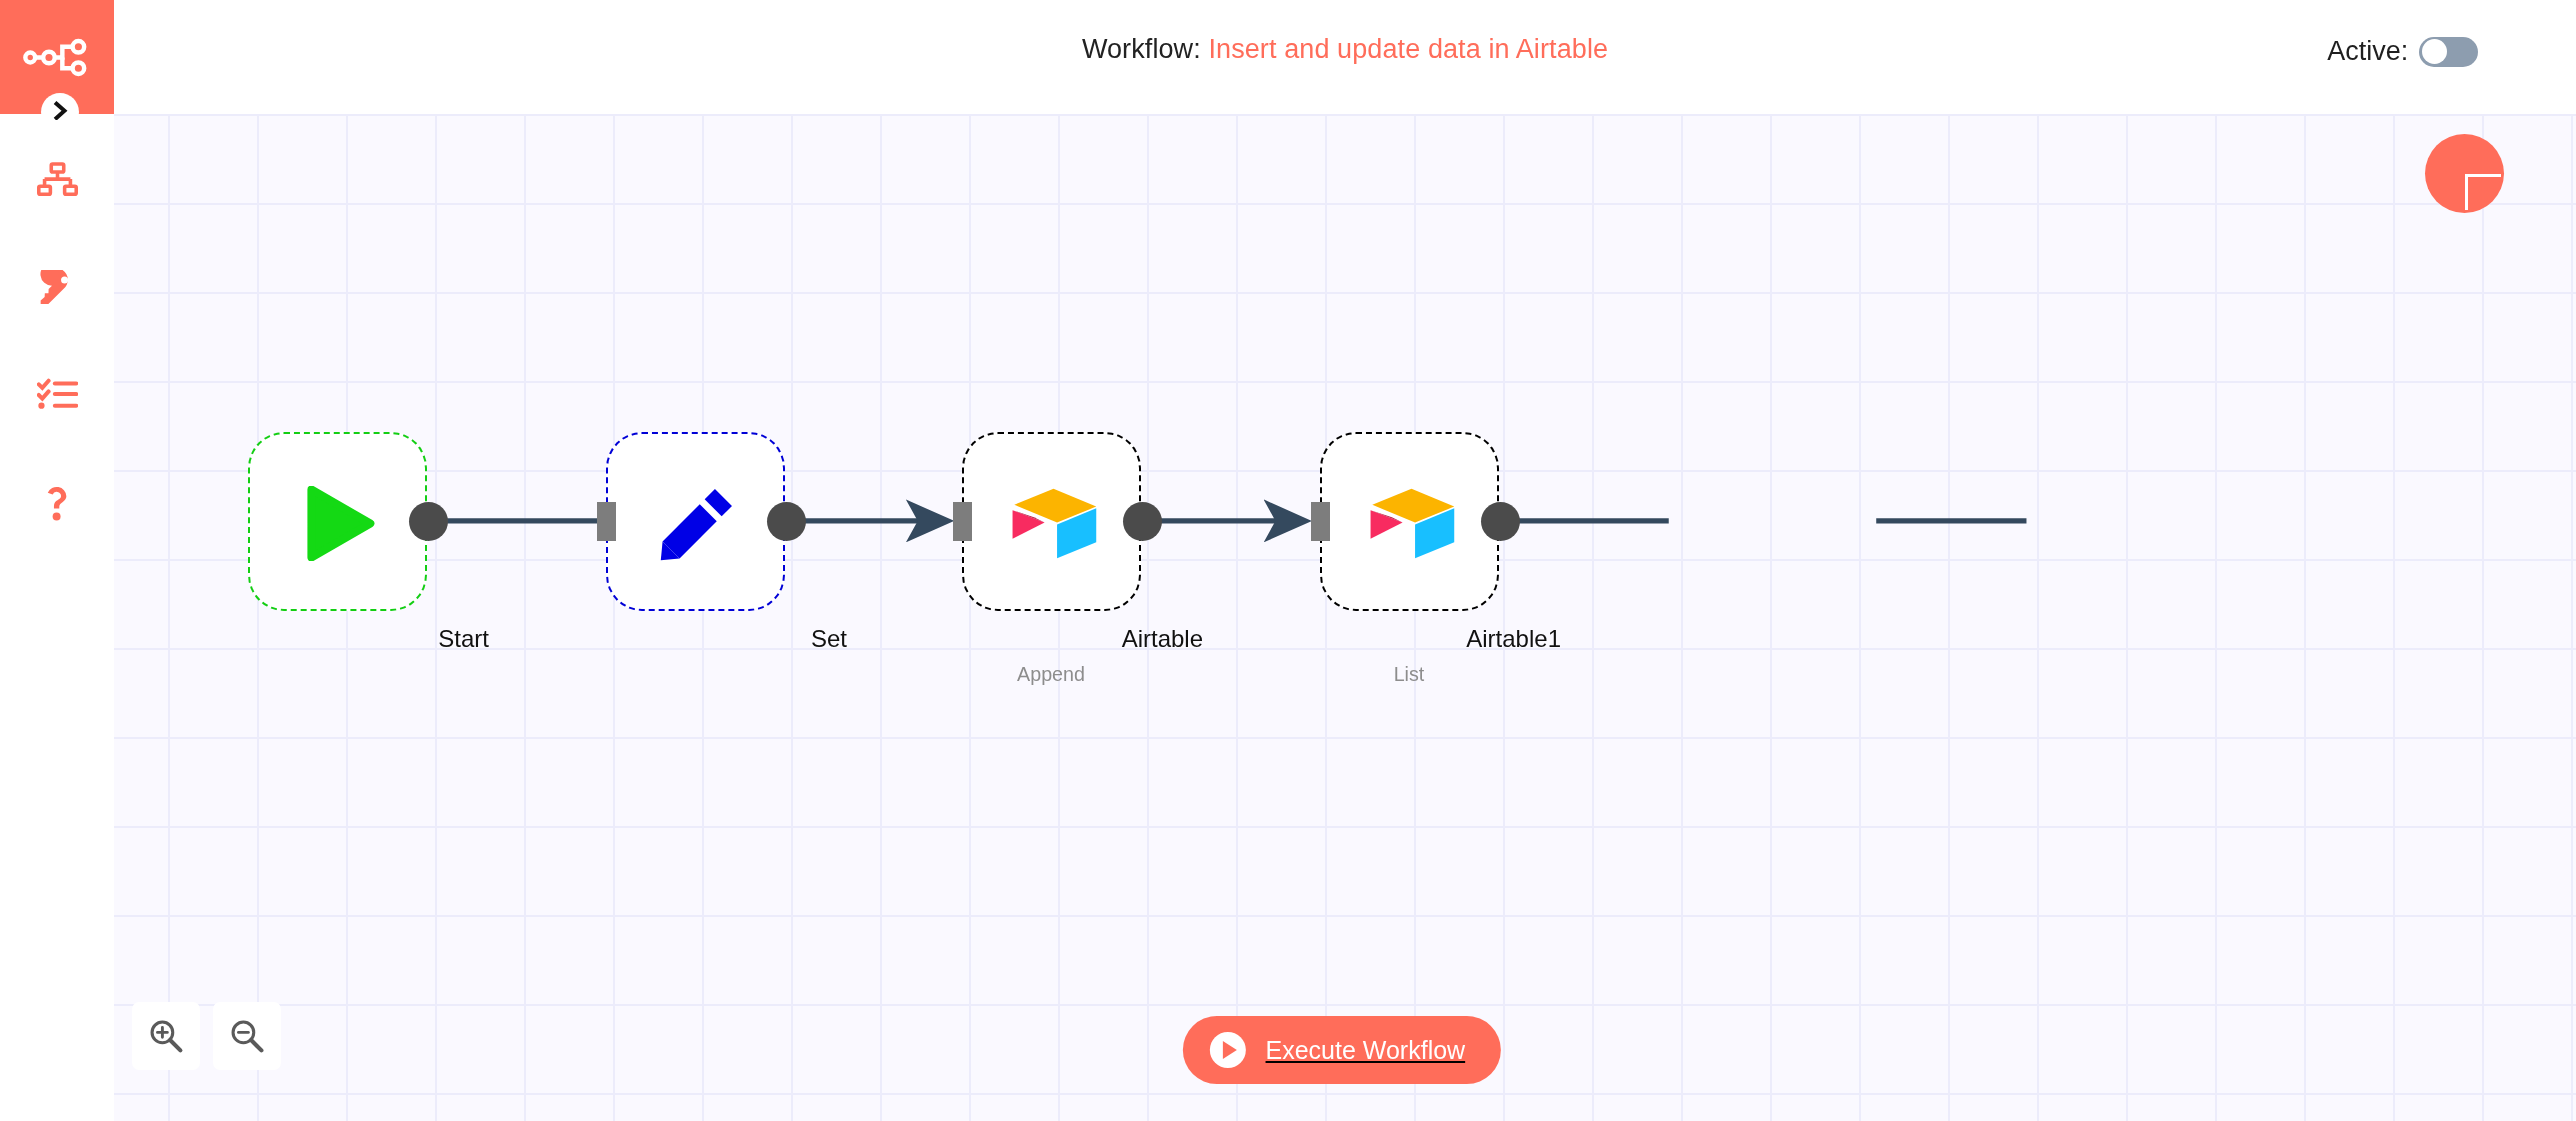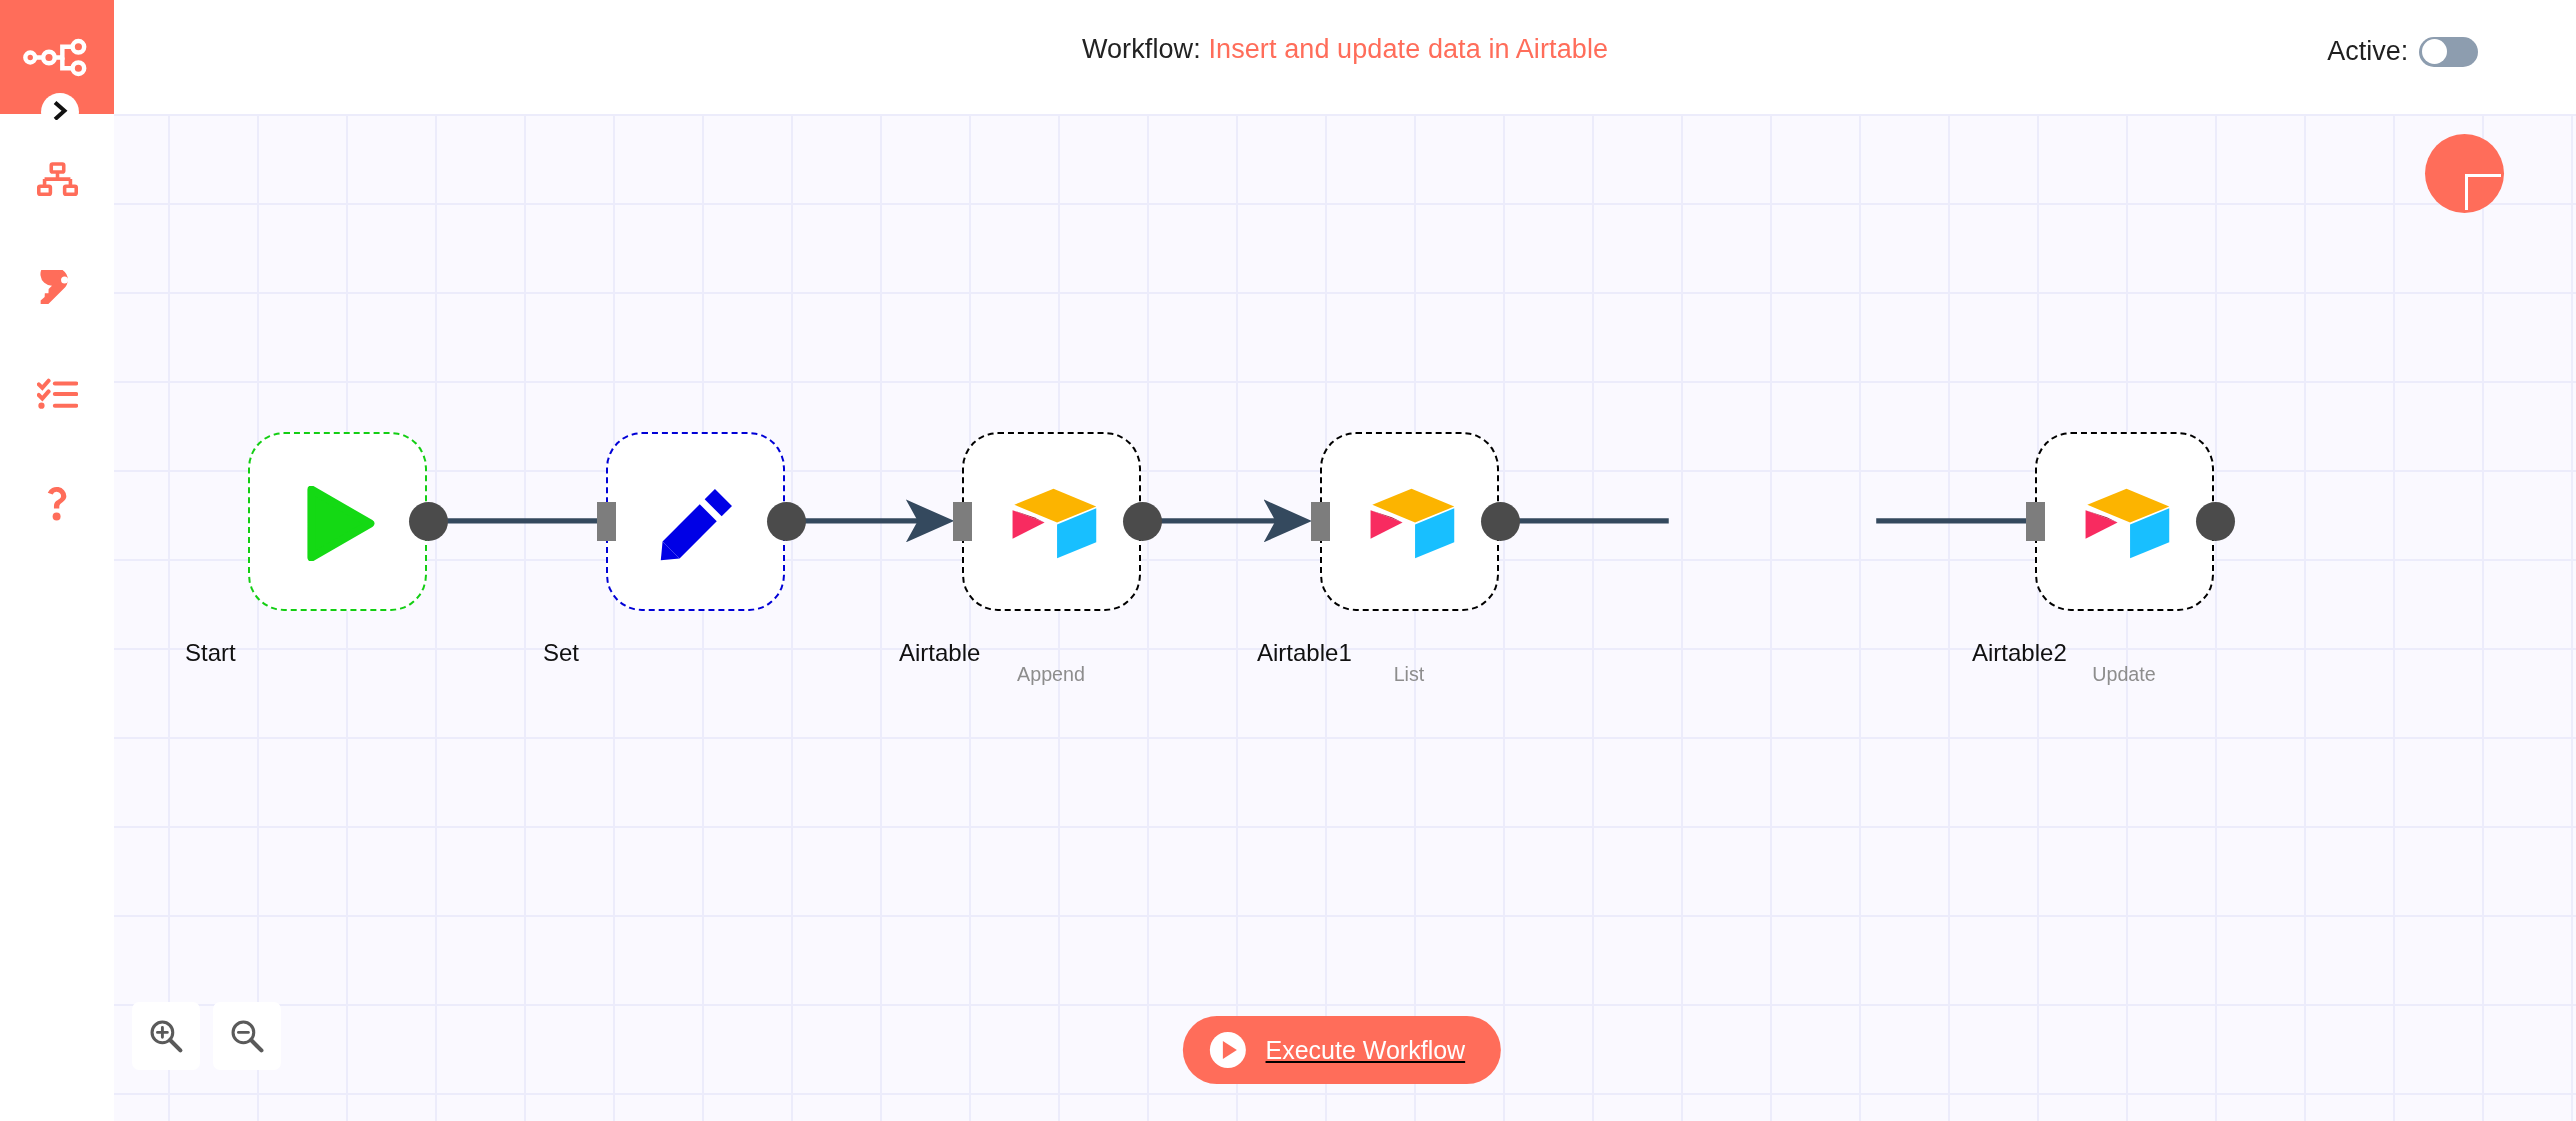--- a/index.html
+++ b/index.html
@@ -153,22 +153,22 @@
     width: 179px; height: 179px;
     display: flex;
     align-items: center;
     justify-content: center;
   }
 
   .node-label {
     position: absolute;
     left: -63px;
     width: 304px;
-    top: 207px;
-    text-align: left;
+    top: 193px;
+    text-align: right;
     font-size: 24px;
     color: #111111;
     white-space: nowrap;
   }
   .node-sub {
     position: absolute;
     left: -63px;
     width: 304px;
     top: 231px;
     text-align: center;
@@ -450,36 +450,20 @@
           </svg>
         </div>
       </div>
       <div class="ep-in"></div>
       <div class="ep-out"></div>
       <div class="node-label">Airtable1</div>
       <div class="node-sub">List</div>
     </div>
 
 
-    <div class="node" style="left:1921px">
-      <div class="node-box black">
-        <div class="node-icon">
-          <svg width="93" height="73" viewBox="0 0 104 82" xmlns="http://www.w3.org/2000/svg">
-            <path d="M52 2 L100 22 L56 40 L8 20 Z" fill="#fcb400"></path>
-            <path d="M56 42 L100 24 L100 62 L56 80 Z" fill="#18bfff"></path>
-            <path d="M6 26 L42 40 L6 58 Z" fill="#f82b60"></path>
-            <path d="M42 40 L6 26 L30 34 Z" fill="#ba1e45"></path>
-          </svg>
-        </div>
-      </div>
-      <div class="ep-in"></div>
-      <div class="ep-out"></div>
-      <div class="node-label">Airtable2</div>
-      <div class="node-sub">Update</div>
-    </div>
 
   </div>
 
   <div id="add-node-fab">
     <span>
       <span class="plus-h"></span>
         <span class="plus-v"></span>
     </span>
   </div>
 

